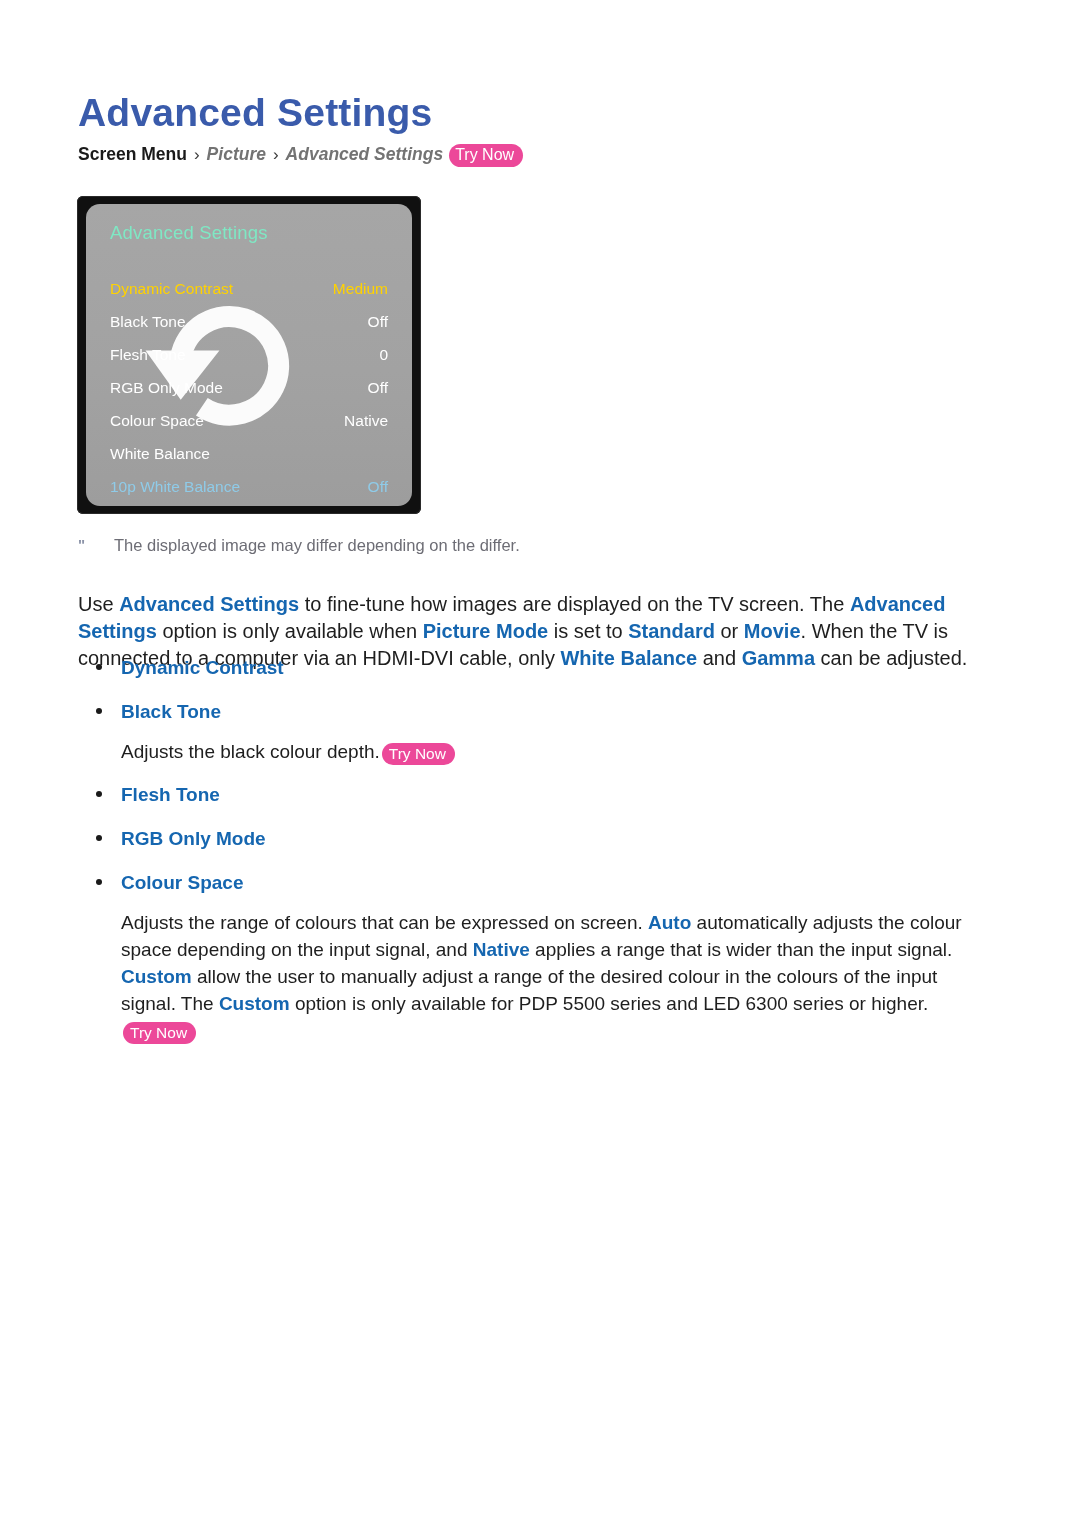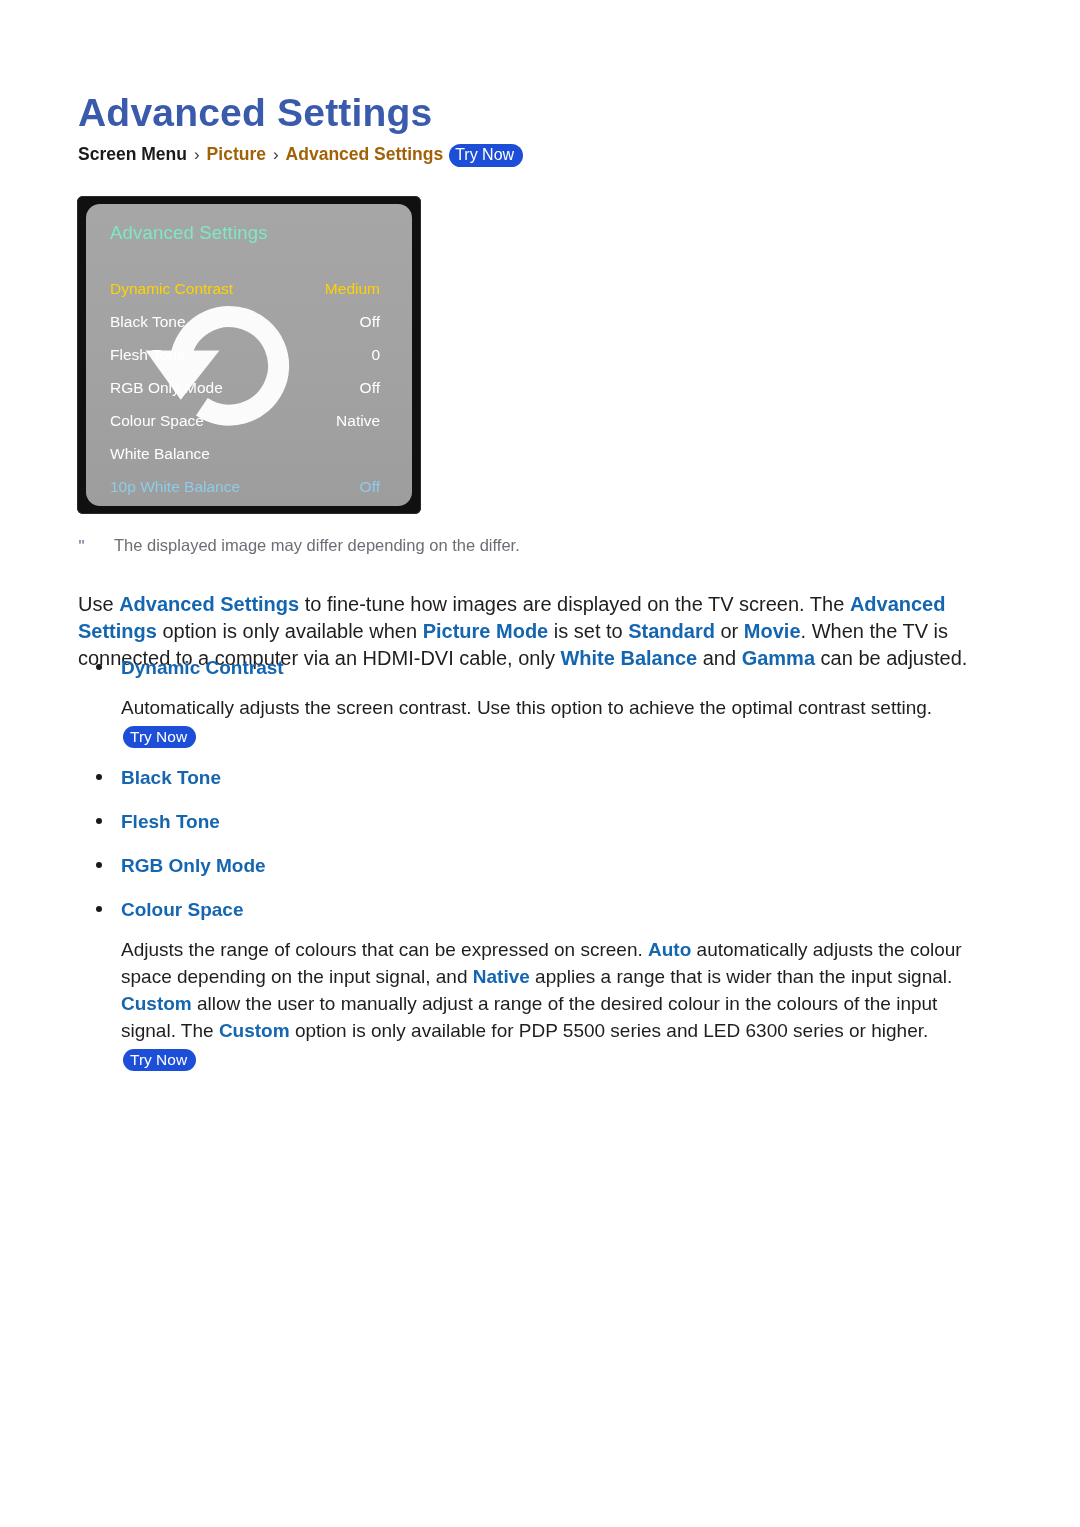--- a/index.html
+++ b/index.html
@@ -41,32 +41,32 @@
     left: 78px;
     top: 143px;
     font-size: 17.5px;
     font-weight: bold;
     line-height: 1.3;
     white-space: nowrap;
     display: flex;
     align-items: flex-end;
   }
   .bc-plain { color: #1a1a1a; }
-  .bc-link  { color: #a16207; }
+  .bc-link  { color: #737373; font-style: italic; }
   .bc-sep {
     color: #3a3a3a;
     font-weight: normal;
     margin: 0 7px;
     font-size: 17px;
   }
 
   
   .trynow {
     display: inline-block;
-    background: #1d4ed8;
+    background: #ec4899;
     color: #ffffff;
     border-radius: 11px;
     padding: 1px 9px 2px 7px;
     font-size: 15.5px;
     font-weight: normal;
     line-height: 19px;
     vertical-align: baseline;
     position: relative;
     top: 1px;
     white-space: nowrap;
@@ -124,21 +124,21 @@
     padding: 0 24px;
     box-sizing: border-box;
   }
   .tv-row .lbl {
     position: absolute;
     left: 24px;
     top: 0;
   }
   .tv-row .val {
     position: absolute;
-    right: 32px;
+    right: 24px;
     top: 0;
   }
   .tv-row.sel .lbl,
   .tv-row.sel .val { color: #ffd200; }
   .tv-row.dim .lbl,
   .tv-row.dim .val { color: #8fcbe8; }
 
   
   .tv-arrow {
     position: absolute;
@@ -284,29 +284,28 @@
 
   <p class="intro"><span>Use </span><span class="b">Advanced Settings</span><span> to fine-tune how images are displayed on the TV screen. The </span><span class="b">Advanced Settings</span><span> option is only available when </span><span class="b">Picture Mode</span><span> is set to </span><span class="b">Standard</span><span> or </span><span class="b">Movie</span><span>. When the TV is connected to a computer via an HDMI-DVI cable, only </span><span class="b">White Balance</span><span> and </span><span class="b">Gamma</span><span> can be adjusted.</span></p>
 
   <div class="sections">
 
     <div class="sec">
       <div class="sec-head">
         <span class="sec-bullet"></span>
         <span>Dynamic Contrast</span>
       </div>
-      <div class="sec-body"><span>Automatically adjusts the screen contrast. Use this option to achieve the optimal contrast setting.</span>
-        <span class="trynow">Try Now</span>
-      </div>
     </div>
 
     <div class="sec">
       <div class="sec-head">
         <span class="sec-bullet"></span>
         <span>Black Tone</span>
+      </div>
+      <div class="sec-body"><span>Adjusts the black colour depth.</span><span class="trynow">Try Now</span>
       </div>
     </div>
 
     <div class="sec">
       <div class="sec-head">
         <span class="sec-bullet"></span>
         <span>Flesh Tone</span>
       </div>
     </div>
 

